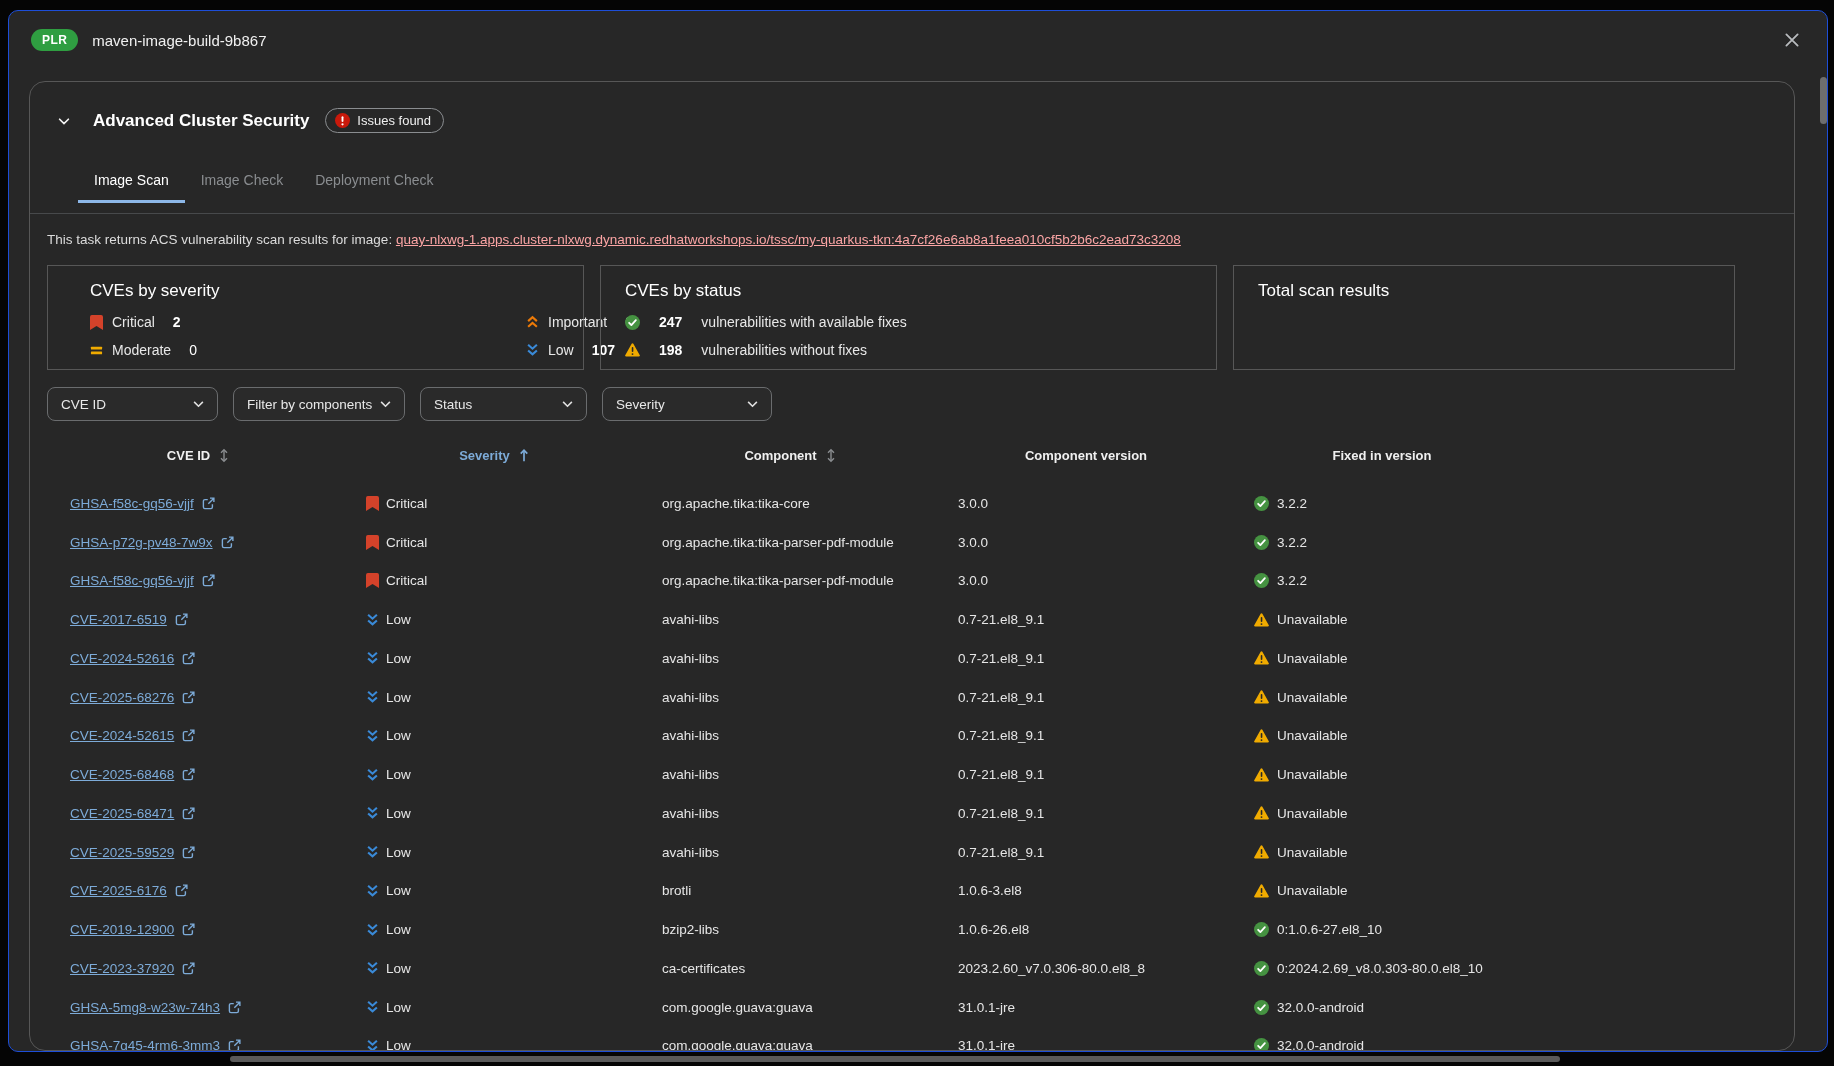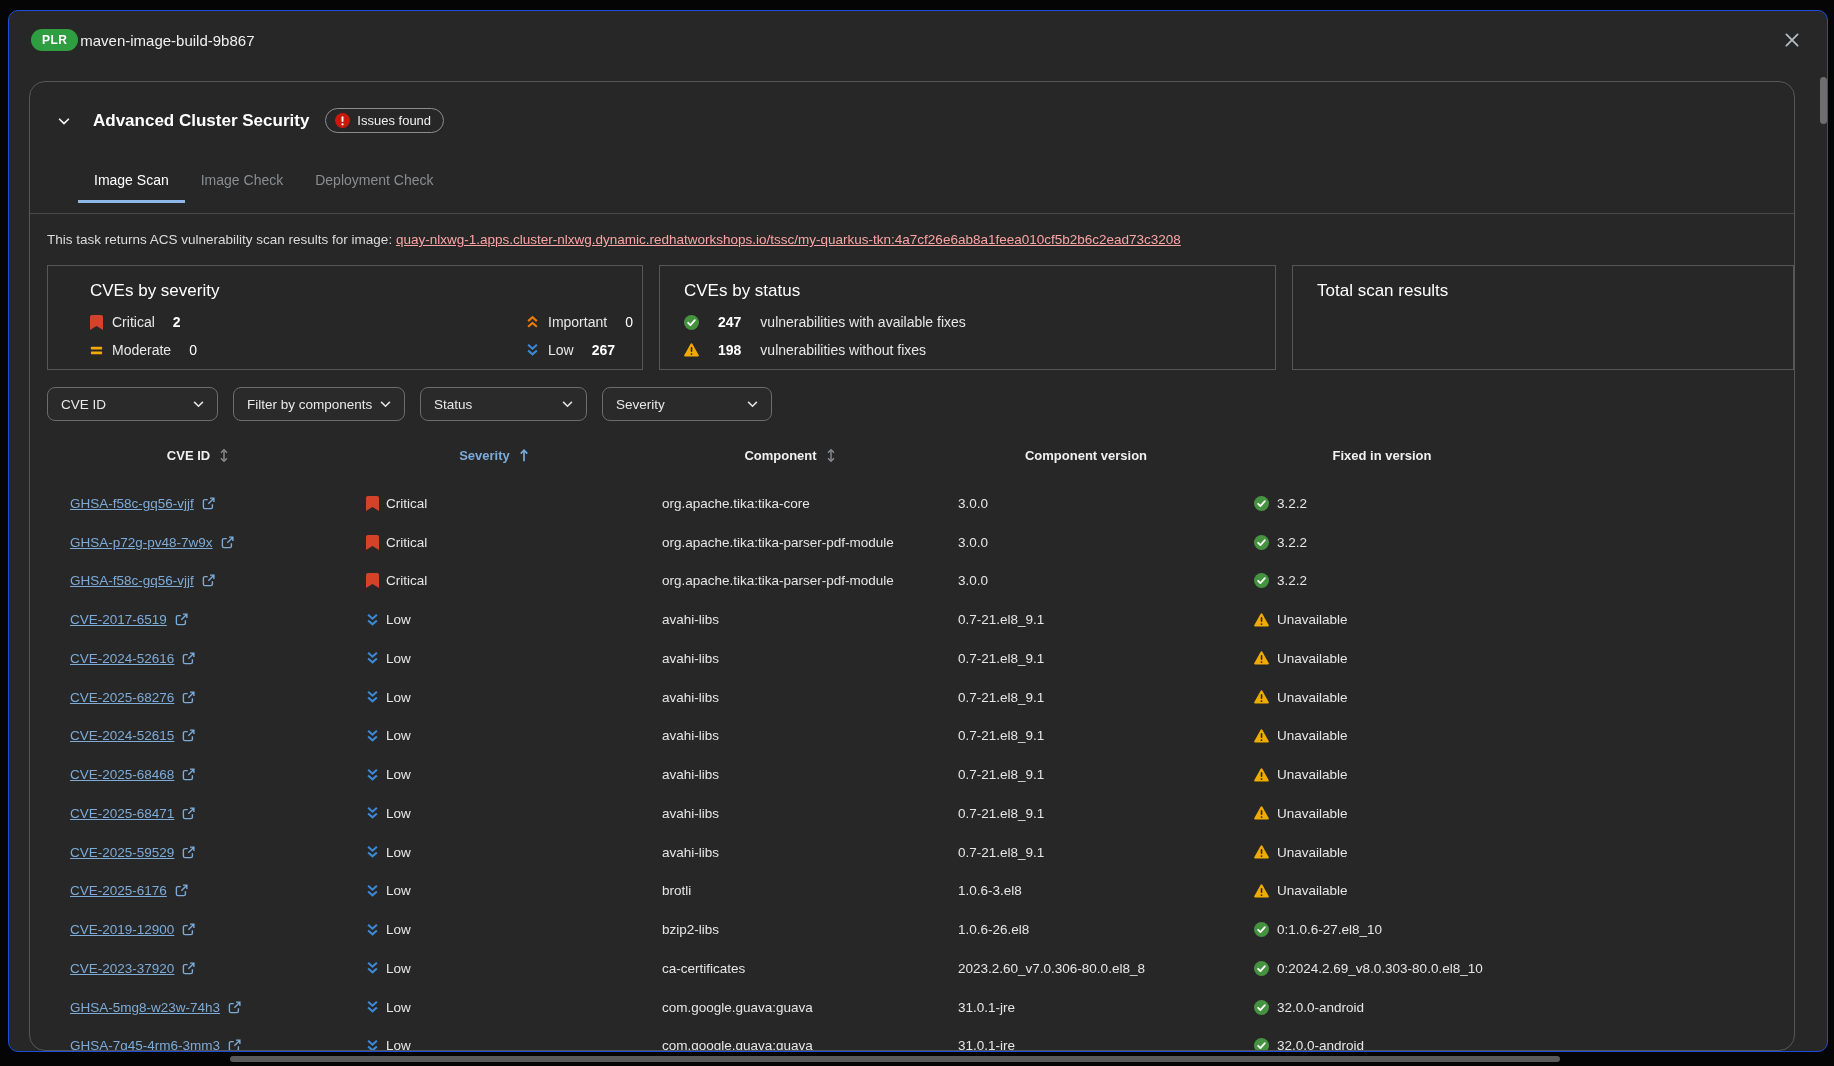--- a/index.html
+++ b/index.html
@@ -8,21 +8,21 @@
   :root{
     --accent:#8cb7e8; --link:#7dabd8; --critical:#d4422a; --important:#ec7a08;
     --moderate:#f0ab00; --low:#3a8ad8; --success:#459241; --warning:#f0ab00;
     --badge-green:#2f9e41;
   }
   .modal{ position:absolute; left:8px; top:10px; width:1820px; height:1042px;
     background:#272727; border:1px solid #1d4ed8; border-radius:10px; overflow:hidden; }
   .modal-header{ display:flex; align-items:center; height:58px; padding:0 22px; }
   .badge-plr{ background:var(--badge-green); color:#fff; font-size:12px; font-weight:700;
     padding:4px 11px; border-radius:13px; letter-spacing:.4px; }
-  .modal-title{ margin-left:2px; font-size:15px; color:#f0f0f0; }
+  .modal-title{ margin-left:14px; font-size:15px; color:#f0f0f0; }
   .close-btn{ margin-left:auto; background:none; border:none; cursor:pointer; display:flex; padding:4px; }
 
   .acs-panel{ position:absolute; left:20px; top:70px; width:1766px; height:970px;
     border:1px solid #575757; border-radius:16px; overflow:hidden; }
   .panel-head{ position:absolute; top:26px; left:27px; display:flex; align-items:center; }
   .caret-toggle{ background:none; border:none; cursor:pointer; display:flex; color:#f0f0f0; }
   .section-title{ margin-left:22px; font-size:17px; font-weight:600; color:#fff; }
   .issues-badge{ margin-left:16px; display:inline-flex; align-items:center; gap:7px;
     border:1px solid #8a8d90; border-radius:14px; padding:4px 12px 4px 9px;
     font-size:13px; color:#f0f0f0; }
@@ -31,21 +31,21 @@
   .tab{ padding:4px 16px 12px; font-size:14px; color:#8a8d90; background:none; border:none;
     border-bottom:3px solid transparent; cursor:pointer; font-family:inherit; }
   .tab.active{ color:#fff; border-bottom-color:var(--accent); }
   .tabs-divider{ position:absolute; top:131px; left:0; right:0; border-top:1px solid #47494b; }
 
   .desc{ position:absolute; top:150px; left:17px; font-size:13.5px; color:#dcdcdc; white-space:nowrap; }
   .desc a{ color:#fca5a5; text-decoration:underline; cursor:pointer; }
 
   .cards{ position:absolute; top:183px; left:17px; display:flex; gap:16px; }
   .card{ border:1px solid #575757; height:105px; padding:15px 0 0 24px; }
-  .card-sev{ width:596px;padding-left:42px; } .card-status{ width:617px; } .card-totals{ width:502px; }
+  .card-sev{ width:537px;padding-left:42px; } .card-status{ width:617px; } .card-totals{ width:502px; }
   .card-title{ font-size:17px; font-weight:500; color:#fff; }
   .sev-grid{ margin-top:13px; display:grid; grid-template-columns:436px 1fr; row-gap:12px; }
   .sev-item{ display:flex; align-items:center; gap:9px; font-size:14px; color:#e8e8e8; }
   .sev-item .val{ margin-left:9px; color:#fff; }
   .val.bold{ font-weight:700; }
   .stat-list{ margin-top:13px; display:flex; flex-direction:column; gap:12px; }
   .stat-item{ display:flex; align-items:center; gap:19px; font-size:14px; color:#e8e8e8; }
   .stat-item .val{ font-weight:700; color:#fff; }
   .ic{ display:inline-flex; align-items:center; }
   .ic-critical{ color:var(--critical); } .ic-important{ color:var(--important); }
@@ -163,21 +163,21 @@
           <div class="sev-item">
             <span class="ic ic-low">
               <svg width="13" height="14" viewBox="0 0 14 16">
                   <g fill="none" stroke="currentColor" stroke-width="2.4">
                     <path d="M2 2l5 4.5L12 2"></path>
                     <path d="M2 8.5L7 13l5-4.5"></path>
                   </g>
                 </svg>
             </span>
             <span>Low</span>
-            <span class="val bold">267</span>
+            <span class="val bold">107</span>
           </div>
         </div>
       </div>
 
       <div class="card card-status">
         <div class="card-title">CVEs by status</div>
         <div class="stat-list">
           <div class="stat-item">
             <span class="ic ic-success">
               <svg width="15" height="15" viewBox="0 0 16 16">

